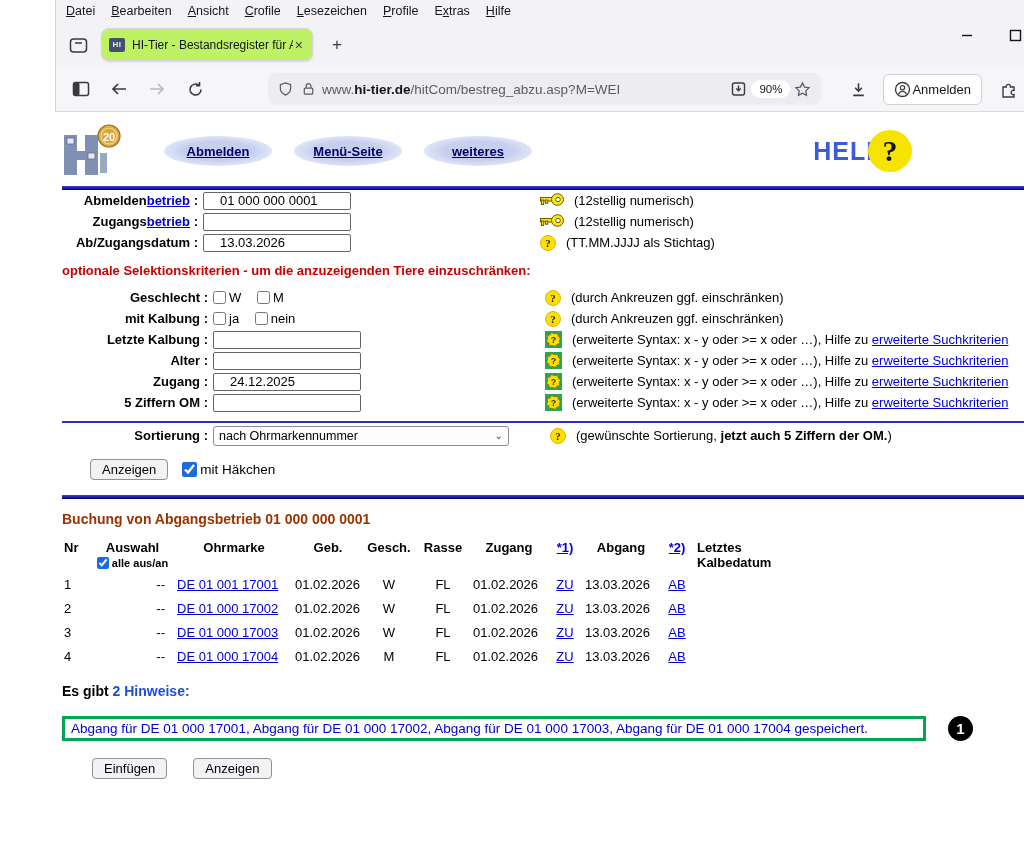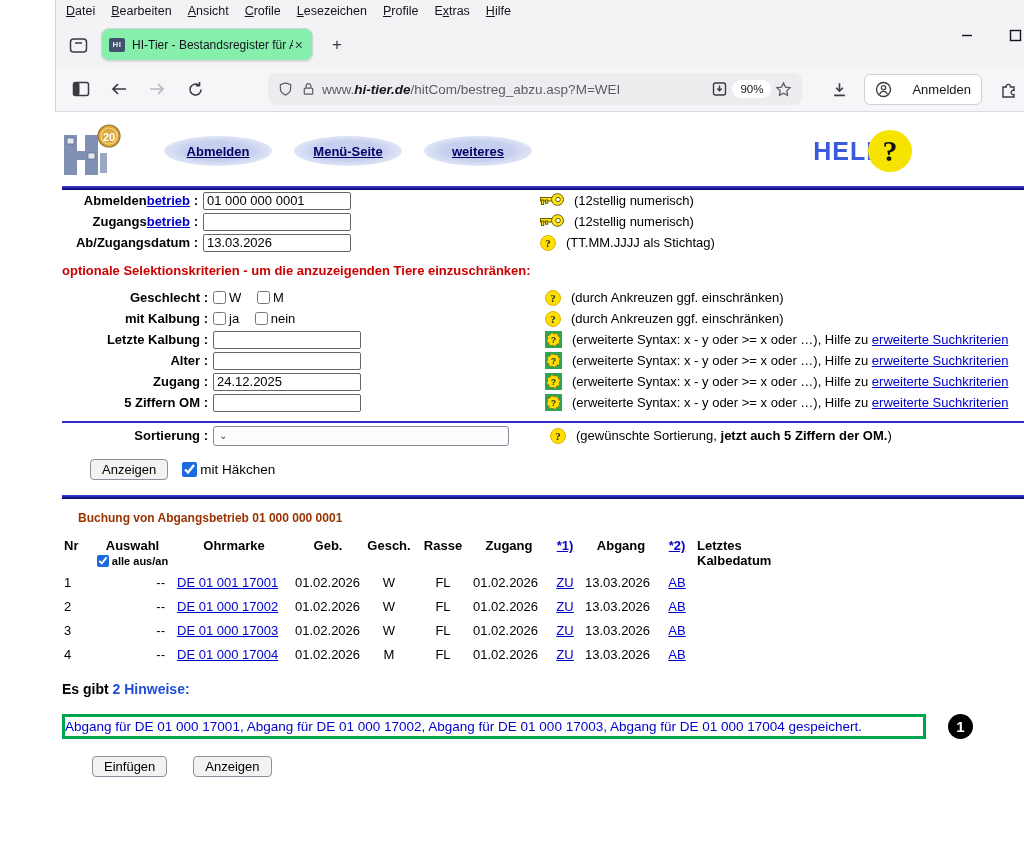--- a/index.html
+++ b/index.html
@@ -14,43 +14,43 @@
   .menu-item { padding:2px 8px; cursor:default; }
   .menu-item .u { text-decoration:underline; }
   .winctl { position:absolute; top:24px; width:30px; height:22px; display:flex;
             align-items:center; justify-content:center; }
   .win-min { left:896px; }
   .win-max { left:944px; }
 
   .tabbar { height:45px; position:relative; }
   .fxview-btn { position:absolute; left:8px; top:10px; width:28px; height:26px;
                 display:flex; align-items:center; justify-content:center; border-radius:4px; }
-  .tab { position:absolute; left:45px; top:6px; width:212px; height:33px; background:#86efac;
+  .tab { position:absolute; left:45px; top:6px; width:212px; height:33px; background:#bef264;
          border:1px solid #d4d4da; border-radius:8px; display:flex; align-items:center;
          padding:0 7px; box-shadow:0 1px 2px rgba(0,0,0,.10); }
   .tab-favicon { width:16px; height:14px; background:#44516e; color:#e8ecf5; font-size:8px;
                  font-weight:bold; display:flex; align-items:center; justify-content:center;
                  border-radius:2px; margin-right:7px; flex:none; letter-spacing:0.5px; }
   .tab-title { font-size:12px; color:#15141a; white-space:nowrap; overflow:hidden; flex:1; }
   .tab-close { font-size:14px; color:#3a3a40; padding:0 2px; flex:none; }
   .newtab-btn { position:absolute; left:268px; top:10px; width:26px; height:26px; font-size:17px;
                 color:#3a3a40; display:flex; align-items:center; justify-content:center; }
 
   .toolbar { height:44px; display:flex; align-items:center; background:#f6f6f8; }
   .tb-icon { width:30px; height:30px; display:flex; align-items:center; justify-content:center;
              border-radius:4px; flex:none; }
   .urlbar { margin-left:58px; width:558px; height:32px; background:#ededf0; border-radius:8px;
             display:flex; align-items:center; padding:0 10px; font-size:13.5px; }
   .url-text { margin-left:6px; white-space:nowrap; overflow:hidden; flex:1; }
   .url-prefix,.url-path { color:#5b5b66; }
-  .url-domain { color:#15141a; font-weight:bold;font-style:italic; }
+  .url-domain { color:#15141a; font-weight:bold; }
   .zoom-pill { background:#fff; border-radius:9px; font-size:11.5px; color:#15141a;
                padding:3px 8px; margin:0 4px; }
   .signin-btn { margin-left:10px; height:31px; border:1px solid #cfcfd6; border-radius:6px;
-                background:#fff; display:flex; align-items:center; padding:0 10px; gap:20px;
+                background:#fff; display:flex; align-items:center; padding:0 10px; gap:1px;
                 font-size:13px; color:#15141a; }
 
   
   .page { position:absolute; left:0; top:112px; width:1024px; height:751px; background:#fff;
           overflow:hidden; padding:8px 0 0 62px; font-size:13px; }
 
   .site-header { display:flex; align-items:center; height:62px; }
   .oval-btn { width:108px; height:30px; border-radius:50%; margin-left:22px;
               background:radial-gradient(ellipse at center, #c6cfee 45%, #dde3f6 68%, #ffffff 88%);
               display:flex; align-items:center; justify-content:center;
@@ -59,36 +59,36 @@
   .help-logo { margin-left:auto; margin-right:112px; display:flex; align-items:center; }
   .help-word { color:#3b5bdc; font-weight:bold; font-size:25px; letter-spacing:1px; }
   .help-circle { width:44px; height:42px; border-radius:50%; background:#f6e400;
                  margin-left:-16px; display:flex; align-items:center; justify-content:center;
                  color:#111; font-weight:bold; font-size:30px; font-family:"Liberation Serif",serif; }
 
   hr.navy { border:0; height:4px; background:linear-gradient(#4343d8,#00006e); margin:4px 0 0; }
   hr.thin { border:0; height:2px; background:#2d2dc8; margin:8px 0 2px; }
 
   h1.pg { color:#993300; font-size:15px; margin:14px 0 12px; }
-  h2.pg { color:#993300; font-size:12px; margin:12px 16px 12px; }
+  h2.pg { color:#993300; font-size:14px; margin:12px 0 12px; }
   .red-title { color:#cc0000; font-weight:bold; font-size:13px; margin:10px 0 9px; }
 
   .frow { display:flex; align-items:center; height:21px; white-space:nowrap; }
   .frow .lbl  { width:136px; text-align:right; font-weight:bold; }
   .frow .lbl2 { width:146px; text-align:right; font-weight:bold; }
   .frow .fld  { width:150px; margin-left:5px; }
   .frow .fld2 { width:150px; margin-left:5px; }
   .frow .gap-ico  { margin-left:187px; }
   .frow .gap-ico2 { margin-left:182px; }
   .frow .note { margin-left:10px; }
   a.plink { color:#0000cc; text-decoration:underline; font-weight:bold; }
   a.nlink { color:#0000cc; text-decoration:underline; }
 
   input.txt { width:148px; height:18px; border:1px solid #666; border-radius:2px;
-              font:13px "Liberation Sans",sans-serif; padding:0 3px; }
+              font:13px "Liberation Sans",sans-serif; padding:0 16px; }
   .fake-select { width:296px; height:20px; border:1px solid #8a8a99; border-radius:3px;
                  background:#fdfdfd; display:flex; align-items:center; padding:0 5px; }
   .fake-select .sel-txt { flex:1; font-size:12.5px; }
   .fake-select .chev { color:#444; font-size:10px; }
   input[type=checkbox] { width:13px; height:13px; accent-color:#1b6ae0; margin-right:3px;
                          vertical-align:-2px; }
   .cb-lab { margin-right:12px; }
 
   .btn { font:13px "Liberation Sans",sans-serif; background:#f2f2f2; border:1px solid #8f8f9d;
          border-radius:4px; padding:2px 11px; }
@@ -120,21 +120,21 @@
   .sub-cb input { width:12px; height:12px; }
   .data-row { height:24px; align-items:center; }
   .data-row > div { padding-top:4px; }
 
   .hints { margin-top:16px; }
   .hints .h1l { font-size:14px; font-weight:bold; }
   .hints .blue { color:#1d4ed8; }
   .hints .h2l { font-size:14px; color:#0000ee; margin-top:3px; }
 
   .msg-row { margin-top:17px; display:flex; align-items:center; }
-  .green-box { border:3px solid #00a550; padding:2px 0; width:864px; white-space:nowrap;
+  .green-box { border:3px solid #00a550; padding:2px 6px; width:864px; white-space:nowrap;
                overflow:hidden; color:#0000cc; font-size:13.5px; }
   .annot { width:25px; height:25px; border-radius:50%; background:#000; color:#fff;
            font-weight:bold; font-size:15px; display:flex; align-items:center; justify-content:center;
            margin-left:22px; flex:none; }
 
   .bottom-btns { margin:17px 0 0 30px; display:flex; gap:26px; }
 </style>
 </head>
 <body>
 
@@ -361,20 +361,21 @@
         <span class="qg-c"></span>
       </span>
     <span class="note"><span>(erweiterte Syntax: x - y oder &gt;= x oder …), Hilfe zu </span><a class="nlink" href="#">erweiterte Suchkriterien</a></span>
   </div>
 
   <hr class="thin">
 
   <div class="frow">
     <span class="lbl2">Sortierung :</span>
     <span style="margin-left:5px" class="fake-select">
+      <span class="sel-txt">nach Ohrmarkennummer</span>
       <span class="chev">⌄</span>
     </span>
     <span class="qy" style="margin-left:41px"></span>
     <span class="note"><span>(gewünschte Sortierung, </span><b>jetzt auch 5 Ziffern der OM.</b><span>)</span></span>
   </div>
 
   <div class="anz-row">
     <button class="btn">Anzeigen</button>
     <label><input type="checkbox" checked="" style=""><span>mit Häkchen</span></label>
   </div>

